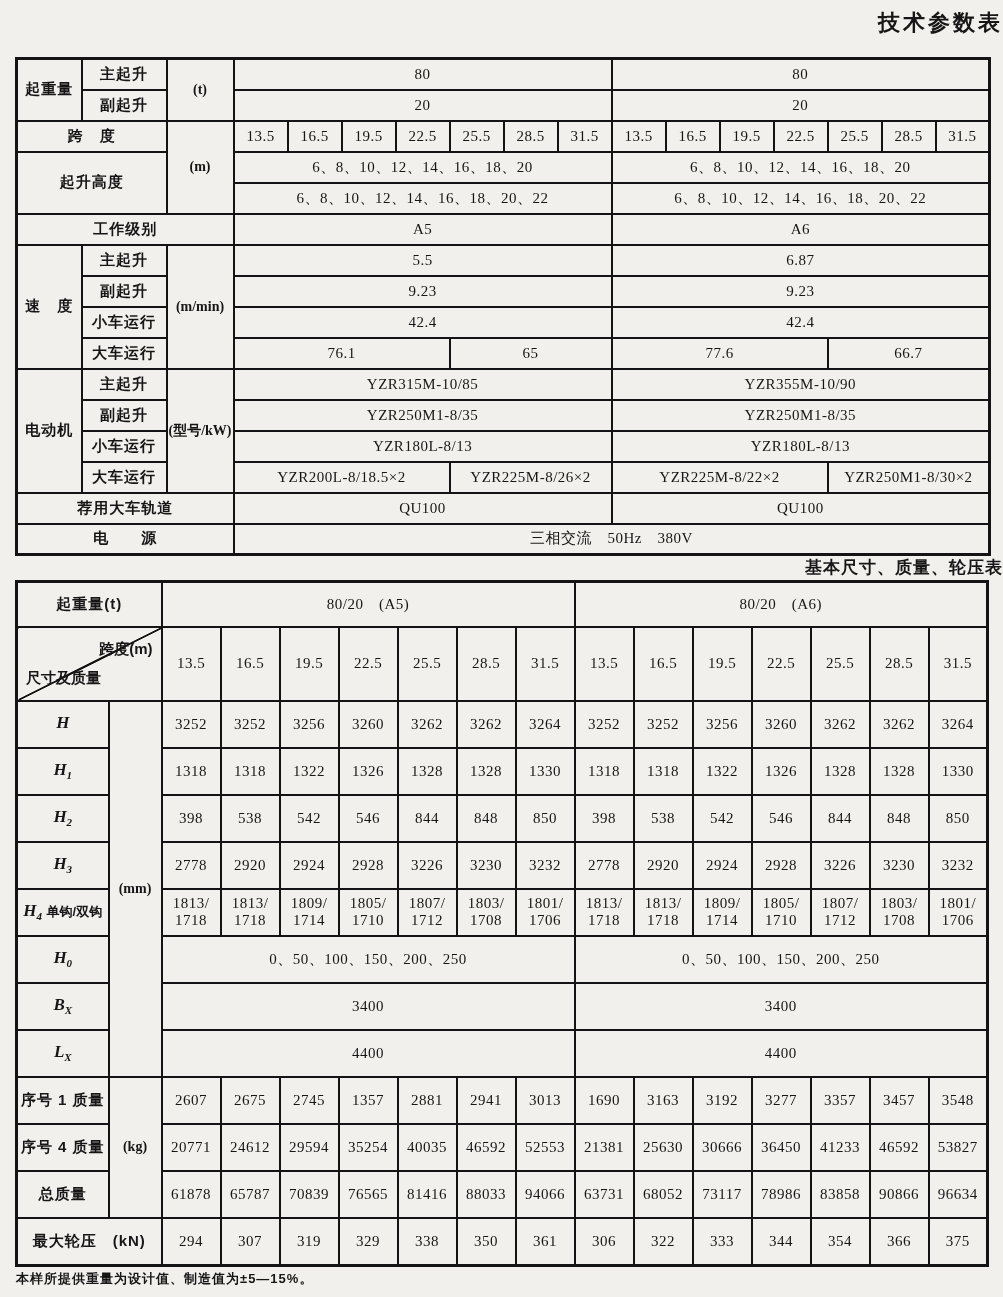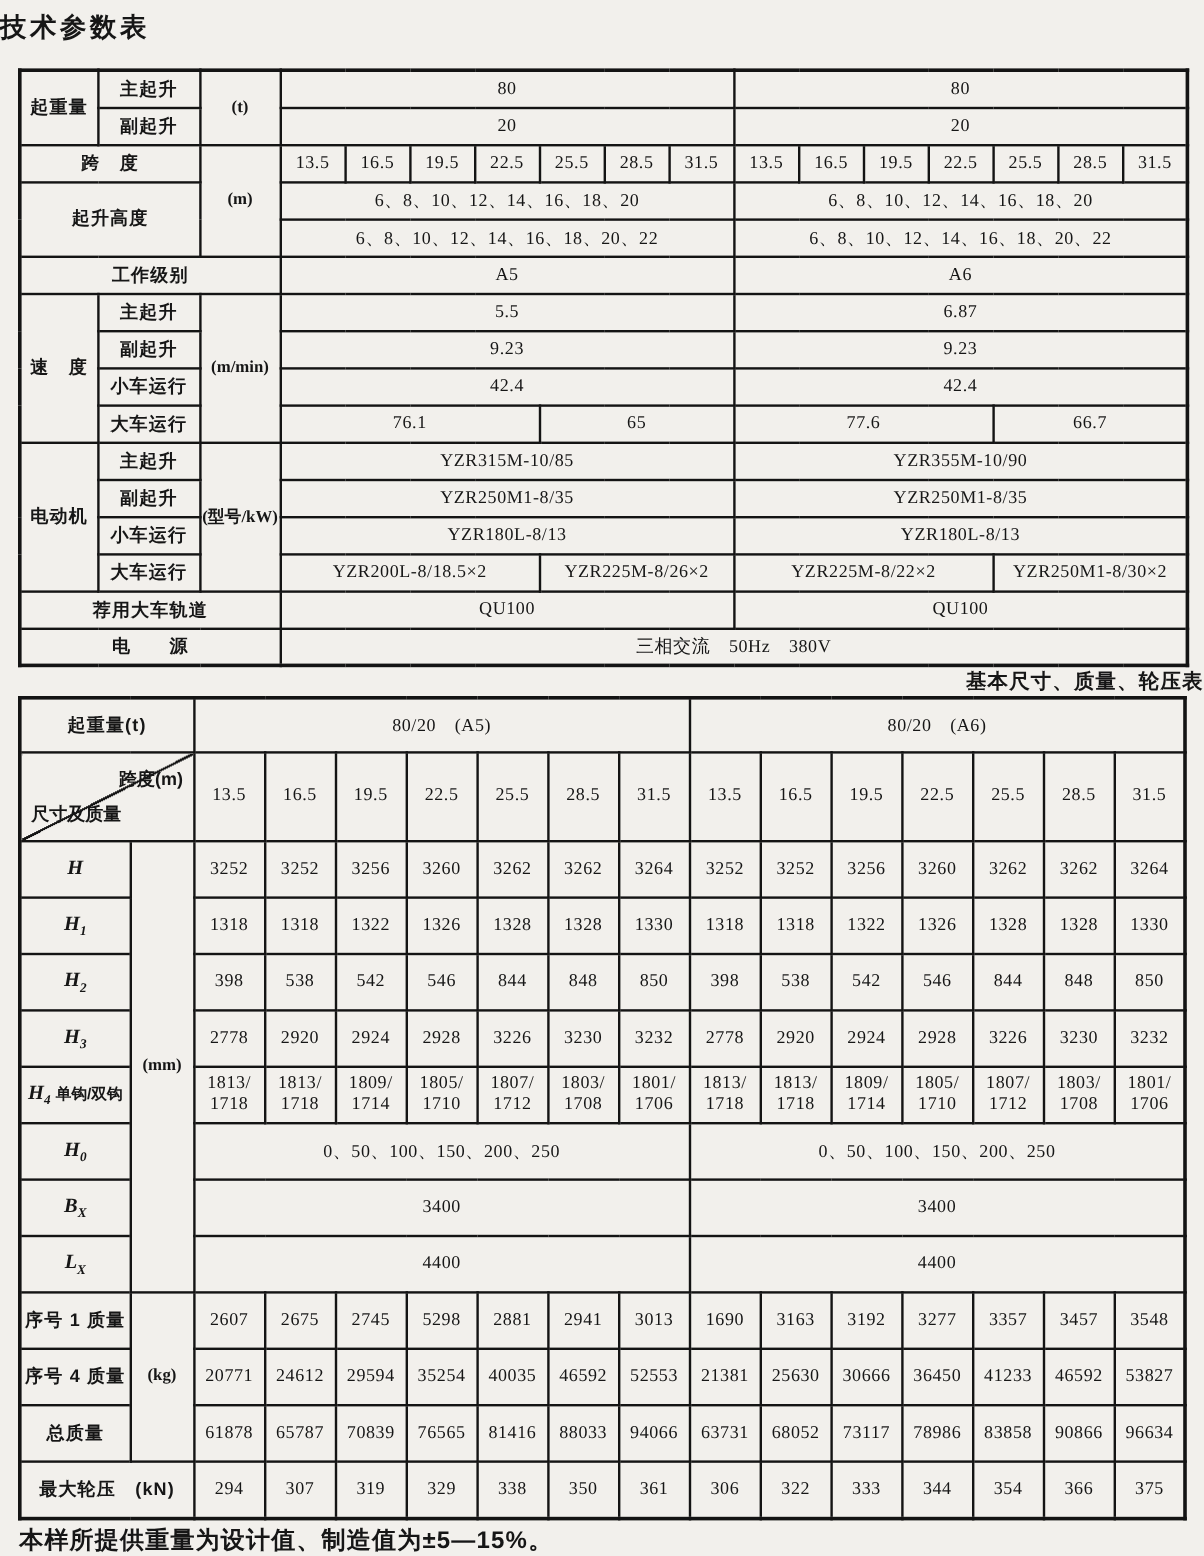--- a/index.html
+++ b/index.html
@@ -5,21 +5,21 @@
   * { box-sizing: border-box; }
   html,body { margin:0; padding:0; }
   body {
     width:1003px; height:1297px; position:relative;
     background:#f2f0ec;
     font-family:"Liberation Sans", sans-serif;
     color:#161616;
   }
   .page-title {
     position:absolute; left:0; top:8px; width:100%;
-    text-align:left; font-size:22px; font-weight:bold; letter-spacing:3px;
+    text-align:right; font-size:22px; font-weight:bold; letter-spacing:3px;
   }
   .table2-title {
     position:absolute; left:0; top:556px; width:100%;
     text-align:right; font-size:17px; font-weight:bold; letter-spacing:1px;
   }
   table {
     position:absolute; left:15px;
     border-collapse:collapse; table-layout:fixed;
     border:3px solid #141414;
   }
@@ -45,21 +45,21 @@
   .sym sub { font-size:11px; font-weight:bold; }
   .suffix { font-weight:bold; font-size:13px; font-style:normal; letter-spacing:0; }
   .diag {
     position:relative; padding:0;
     background-image:linear-gradient(to bottom right,
       transparent calc(50% - 1px), #141414 calc(50% - 1px),
       #141414 calc(50% + 1px), transparent calc(50% + 1px));
   }
   .diag .top-right { position:absolute; top:12px; right:8px; font-weight:bold; font-size:15px; }
   .diag .bottom-left { position:absolute; bottom:12px; left:8px; font-weight:bold; font-size:15px; }
-  .note { position:absolute; left:16px; top:1270px; font-size:20px; font-weight:bold; letter-spacing:1px; }
+  .note { position:absolute; left:16px; top:1270px; font-size:13px; font-weight:bold; letter-spacing:1px; }
 </style>
 </head>
 <body>
 
 <div class="page-title">技术参数表</div>
 
 <table class="t1">
   <colgroup>
     <col style="width:65px">
       <col style="width:85px">
@@ -322,21 +322,21 @@
       <td class="num" colspan="7">4400</td>
       <td class="num" colspan="7">4400</td>
     </tr>
 
     <tr>
       <td class="lbl">序号 1 质量</td>
       <td class="unit" rowspan="3">(kg)</td>
     <td class="num">2607</td>
         <td class="num">2675</td>
         <td class="num">2745</td>
-        <td class="num">5298</td>
+        <td class="num">1357</td>
         <td class="num">2881</td>
         <td class="num">2941</td>
         <td class="num">3013</td>
         <td class="num">1690</td>
         <td class="num">3163</td>
         <td class="num">3192</td>
         <td class="num">3277</td>
         <td class="num">3357</td>
         <td class="num">3457</td>
         <td class="num">3548</td>

